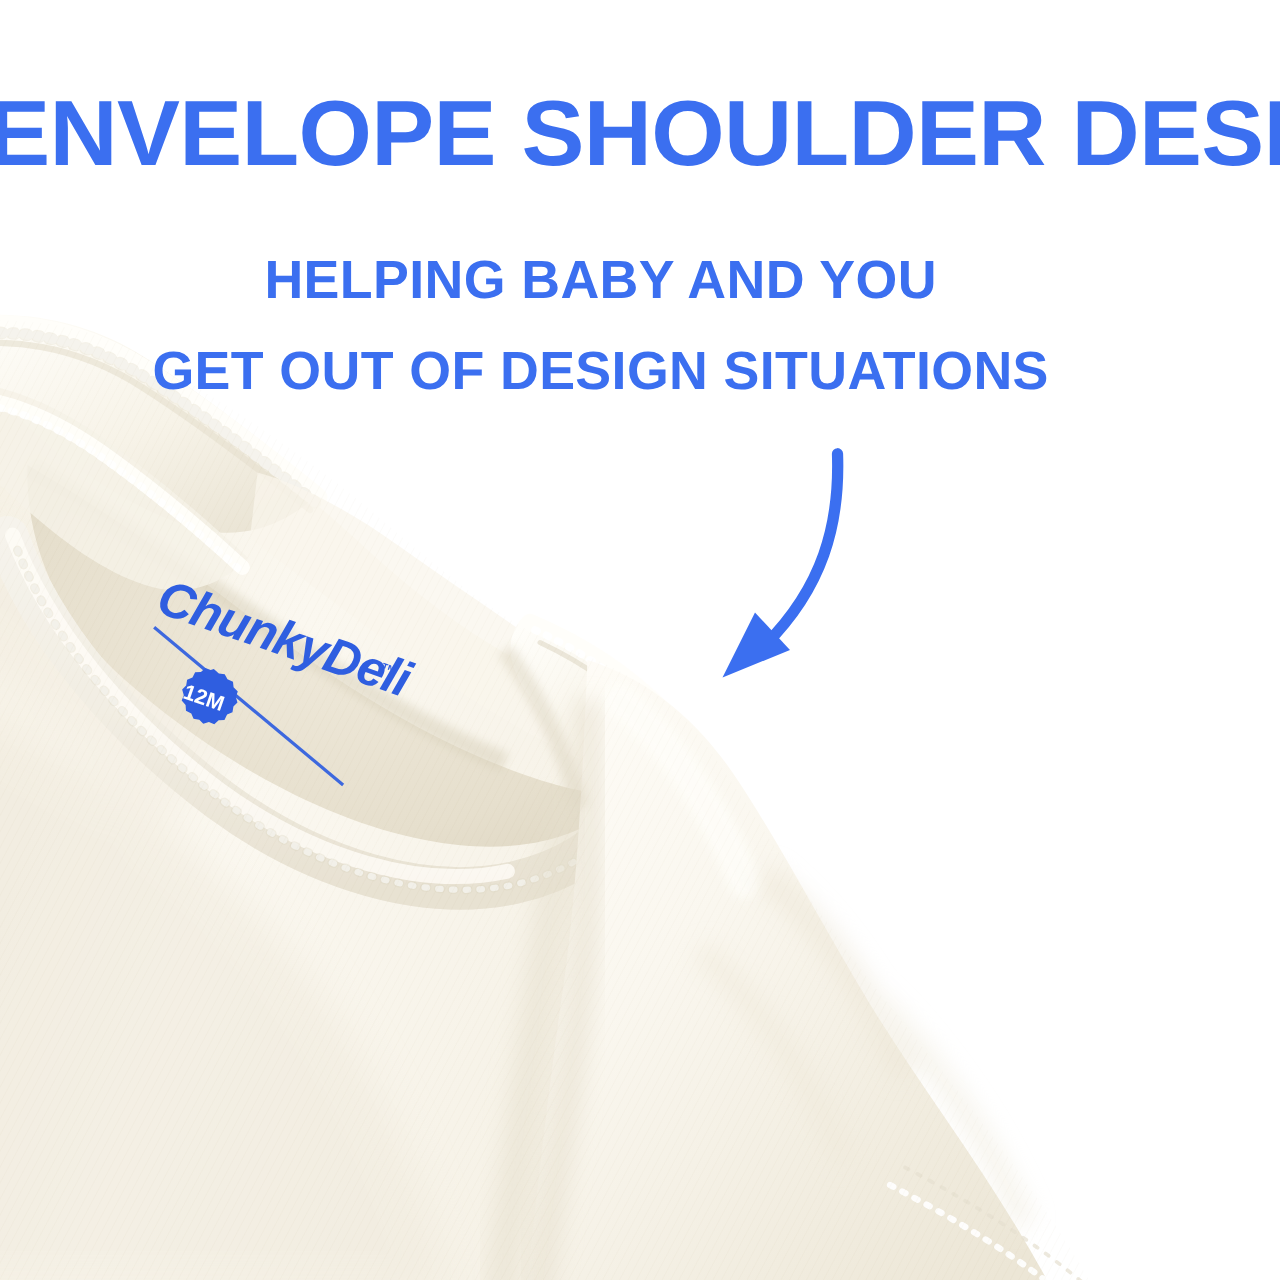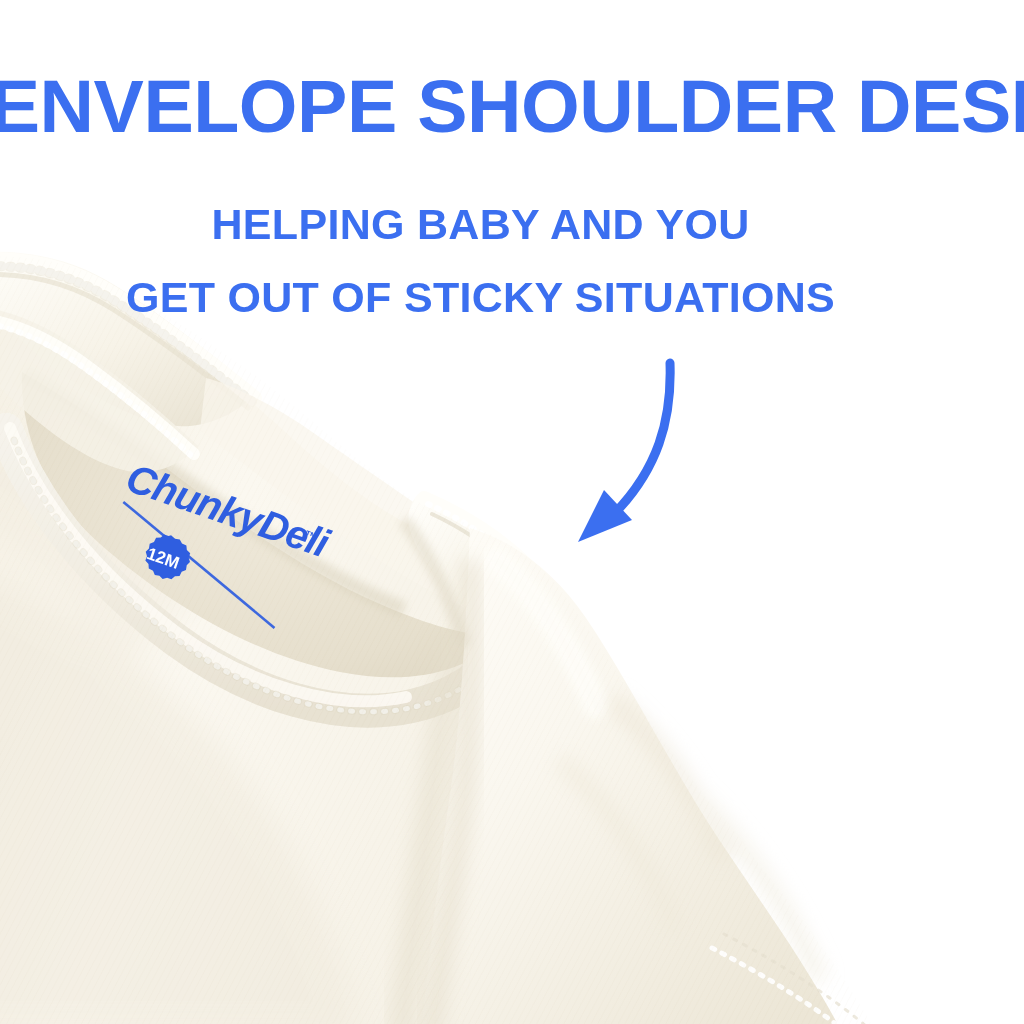--- a/index.html
+++ b/index.html
@@ -305,21 +305,21 @@
         <text x="186" y="2" font-family="'Liberation Sans','DejaVu Sans',sans-serif" font-size="13" font-weight="700" fill="#2f5ee0">™</text>
       </g>
 
     </svg>
   </div>
 
   <div class="headline">ENVELOPE SHOULDER DESIGN</div>
 
   <div class="subline l1">HELPING BABY AND YOU</div>
 
-  <div class="subline l2">GET OUT OF STICKY SITUATIONS</div>
+  <div class="subline l2">GET OUT OF DESIGN SITUATIONS</div>
 
   <div class="arrow">
     <svg width="200" height="240" viewBox="0 0 200 240" xmlns="http://www.w3.org/2000/svg">
       <path d="M 130 33
                C 132 90, 118 140, 72 186" stroke="#3b6ff0" stroke-width="9" fill="none" stroke-linecap="round"></path>
       <path d="M 38 212 L 64 160 L 92 190 Z" fill="#3b6ff0"></path>
     </svg>
   </div>
 
 </div>

